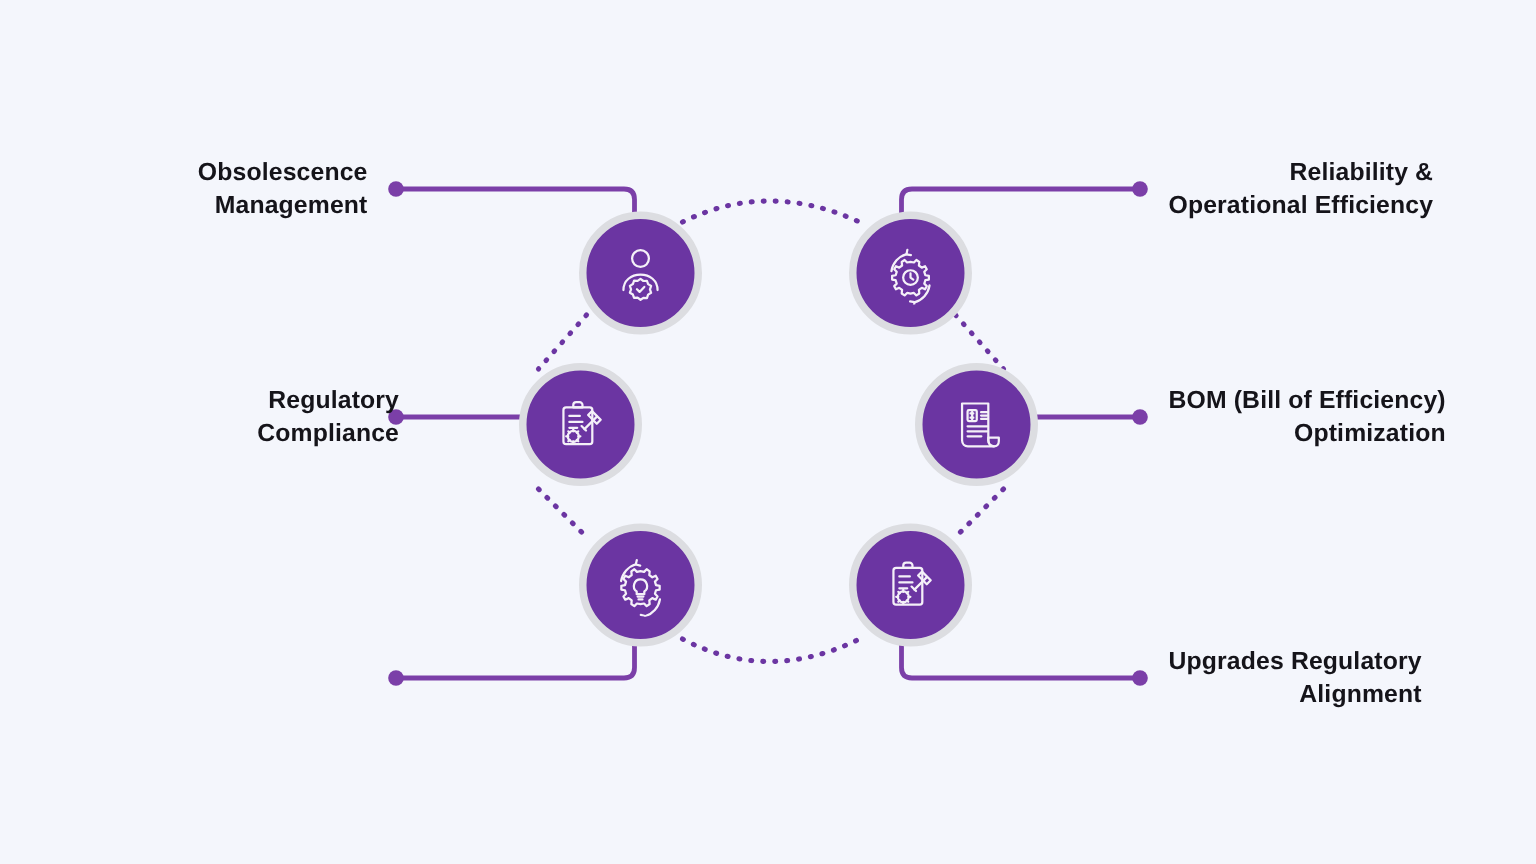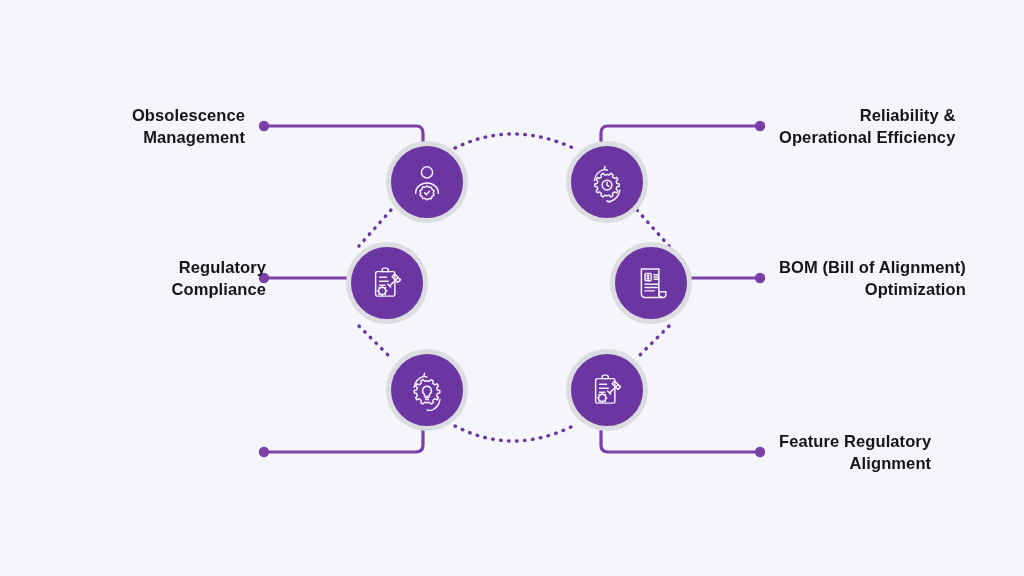--- a/index.html
+++ b/index.html
@@ -195,18 +195,18 @@
       <path d="M24.8 25.2l3.4 3.4"></path>
     </svg>
   </div>
 
   <div class="label right-align l-tl">Obsolescence
 Management</div>
   <div class="label right-align l-ml">Regulatory
 Compliance</div>
   <div class="label left-align l-tr">Reliability &amp;
 Operational Efficiency</div>
-  <div class="label left-align l-mr">BOM (Bill of Alignment)
+  <div class="label left-align l-mr">BOM (Bill of Efficiency)
 Optimization</div>
-  <div class="label left-align l-br">Feature Regulatory
+  <div class="label left-align l-br">Upgrades Regulatory
 Alignment</div>
 
 </div>
 
 </body></html>

